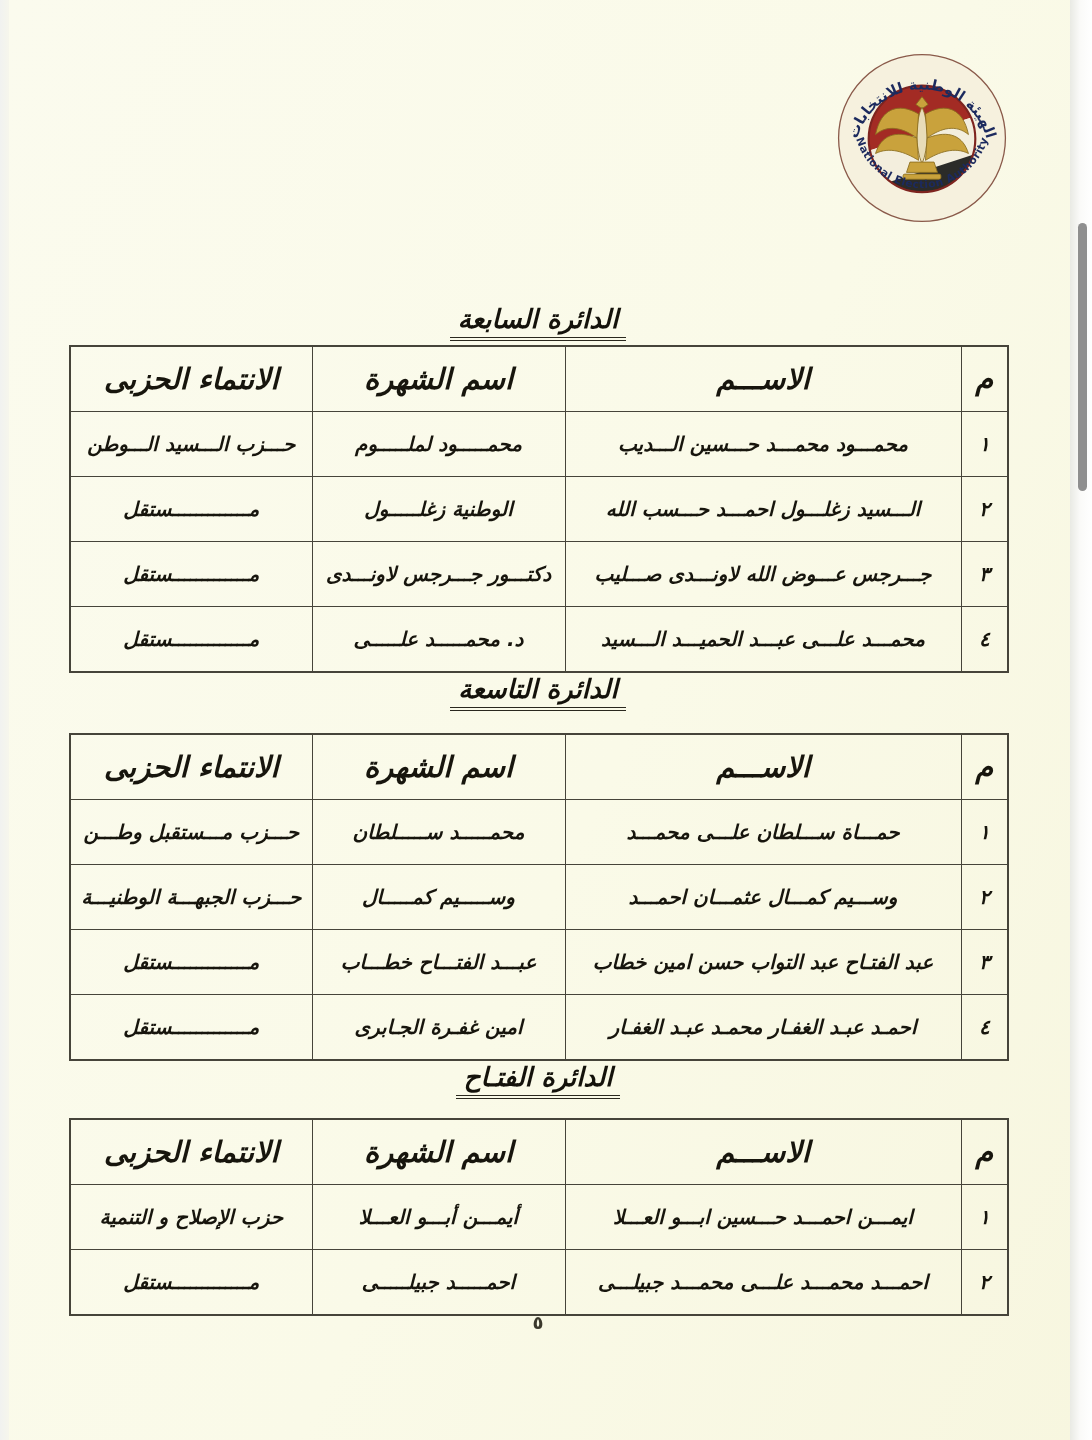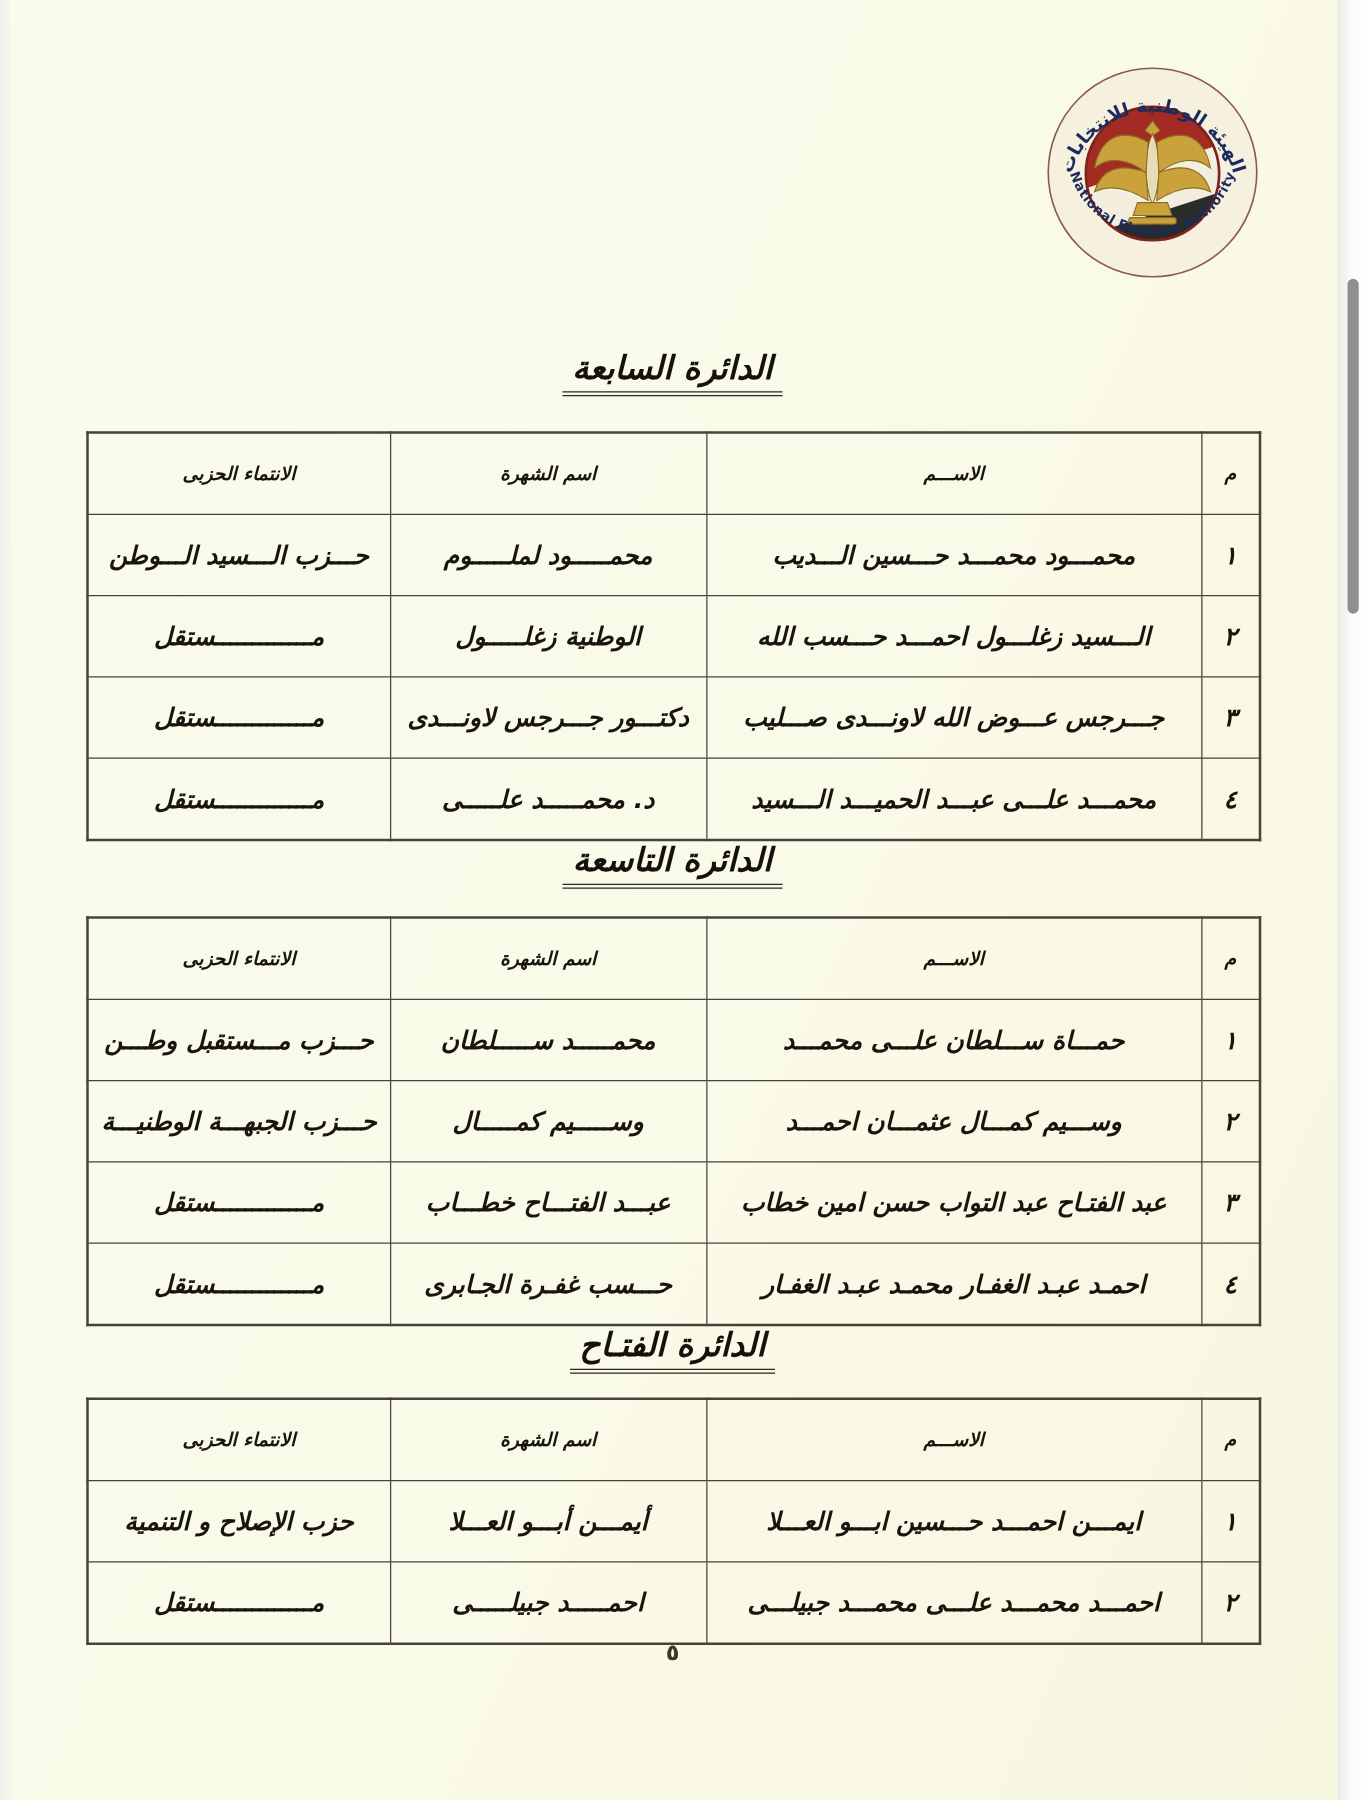--- a/index.html
+++ b/index.html
@@ -13,30 +13,30 @@
   .scroll-track{position:absolute;right:0;top:0;width:22px;height:100%;
     background:linear-gradient(to right,#e9eae4 0%,#fafaf8 45%,#ffffff 100%);}
   .scroll-thumb{position:absolute;right:5px;top:223px;width:9px;height:268px;
     background:#8f8f8f;border-radius:5px;}
 
   .logo{position:absolute;left:836px;top:50px;width:172px;height:176px;}
 
   .section-title{position:absolute;left:69px;width:938px;text-align:center;
     font-weight:bold;font-style:italic;font-size:26px;color:#14120b;}
   .section-title span{display:inline-block;border-bottom:4px double #2a281e;padding:0 8px 3px;}
-  #title-0{top:280px;} #title-1{top:674px;} #title-2{top:1062px;}
+  #title-0{top:304px;} #title-1{top:674px;} #title-2{top:1062px;}
 
   table.roster{position:absolute;left:69px;width:938px;border-collapse:collapse;
     direction:rtl;table-layout:fixed;background:transparent;}
   #table-0{top:345px;} #table-1{top:733px;} #table-2{top:1118px;}
   table.roster th,table.roster td{
     border:1.5px solid #46443a;text-align:center;vertical-align:middle;
     font-weight:bold;font-style:italic;color:#17150d;overflow:hidden;white-space:nowrap;}
   table.roster{border:2.5px solid #46443a;}
-  table.roster th{height:62px;font-size:15px;}
+  table.roster th{height:62px;font-size:29px;}
   table.roster td{height:64px;font-size:20px;padding:0 10px;}
   col.c-m{width:47px;} col.c-name{width:396px;} col.c-shohra{width:253px;} col.c-party{width:242px;}
 
   .page-num{position:absolute;top:1312px;left:69px;width:938px;text-align:center;
     font-size:18px;font-weight:bold;color:#3a382c;}
 </style>
 </head>
 <body>
 
 <div class="left-strip"></div>
@@ -162,21 +162,21 @@
       </tr>
       <tr>
         <td>٣</td>
         <td>عبد الفتـاح عبد التواب حسن امين خطاب</td>
         <td>عبـــد الفتـــاح خطـــاب</td>
         <td>مـــــــــــــستقل</td>
       </tr>
       <tr>
         <td>٤</td>
         <td>احمـد عبـد الغفـار محمـد عبـد الغفـار</td>
-        <td>حـــسب غفـرة الجـابرى</td>
+        <td>امين غفـرة الجـابرى</td>
         <td>مـــــــــــــستقل</td>
       </tr>
     </tbody>
 </table>
 
 <table class="roster" id="table-2">
   <colgroup>
       <col class="c-m">
       <col class="c-name">
       <col class="c-shohra">

